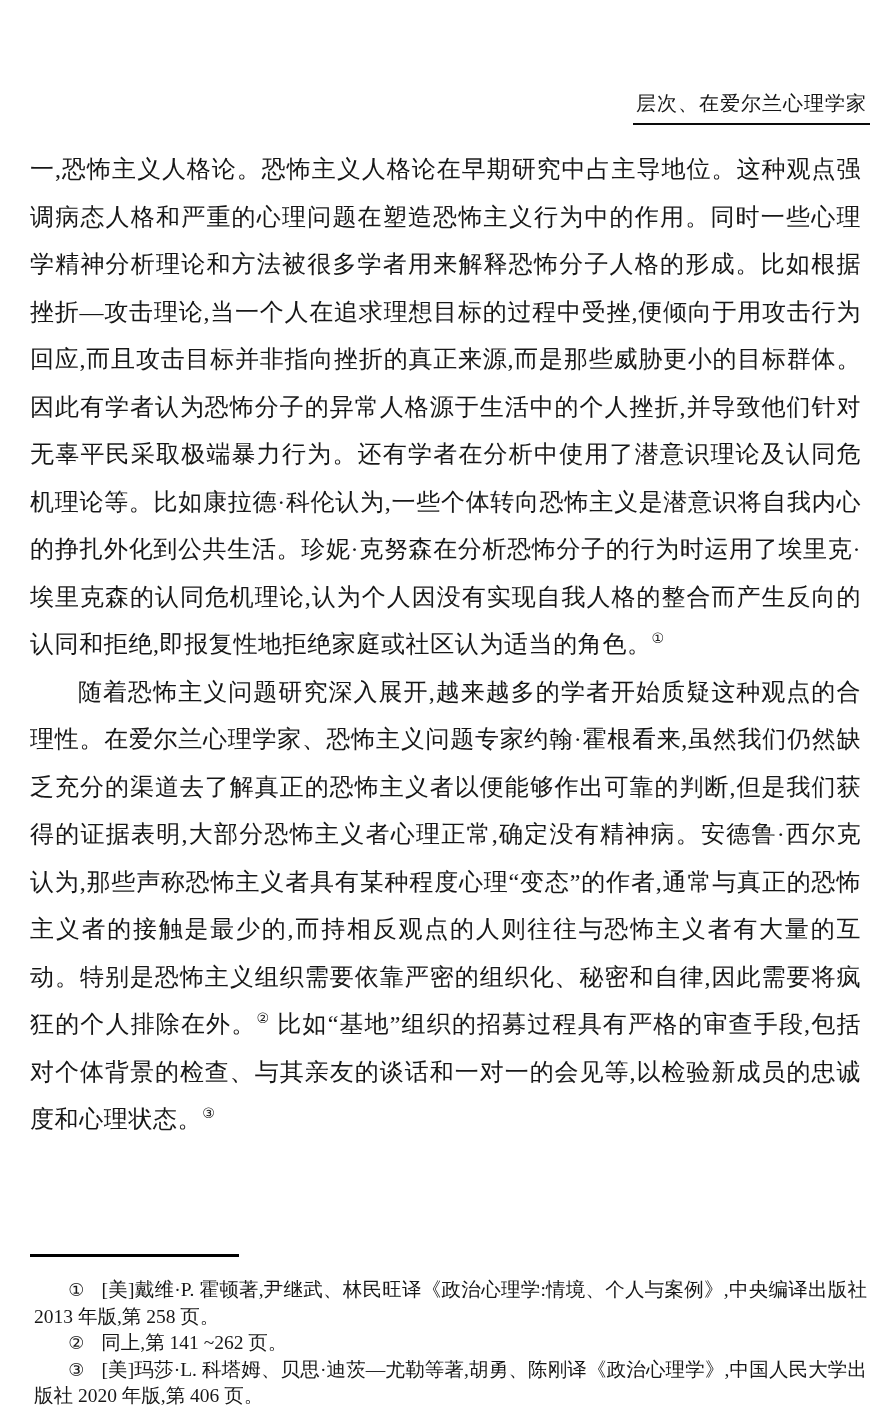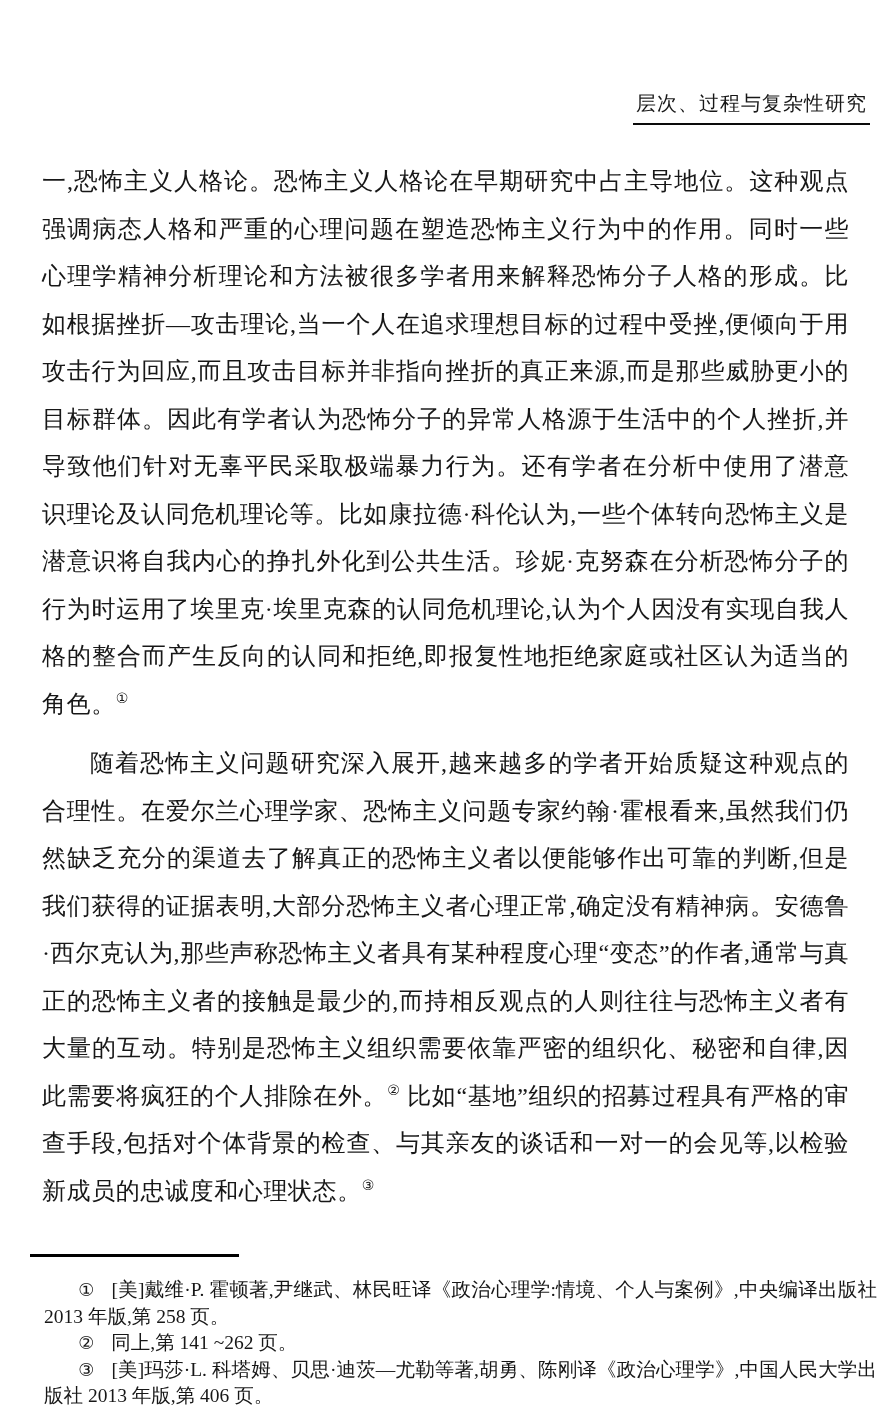--- a/index.html
+++ b/index.html
@@ -38,21 +38,21 @@
     top: 146px;
     left: 30px;
     width: 831px;
     font-size: 24px;
     line-height: 47.5px;
     text-align: justify;
     text-justify: inter-ideograph;
     letter-spacing: 0.6px;
   }
   .body-text p {
-    margin: 12px;
+    margin: 0;
     padding: 0;
   }
   .body-text p.indent {
     text-indent: 2em;
   }
   sup.fn-ref {
     font-family: "DejaVu Sans", sans-serif;
     font-size: 14px;
     line-height: 0;
     vertical-align: super;
@@ -62,21 +62,21 @@
     position: absolute;
     top: 1254px;
     left: 30px;
     width: 209px;
     height: 3px;
     background: #000000;
   }
   .footnotes {
     position: absolute;
     top: 1277px;
-    left: 44px;
+    left: 34px;
     width: 833px;
     font-size: 19.5px;
     line-height: 26.5px;
     text-align: justify;
     text-justify: inter-ideograph;
   }
   .footnotes p {
     margin: 0;
     padding: 0;
     text-indent: 1.75em;
@@ -86,33 +86,33 @@
     font-size: 18px;
     margin-right: 17px;
   }
 </style>
 </head>
 <body>
 
 <div class="page">
 
   <div class="running-head">
-    <span class="head-title">层次、过程与复杂性研究</span>
+    <span class="head-title">层次、在爱尔兰心理学家</span>
   </div>
 
   <div class="body-text">
     <p><span>一,恐怖主义人格论。恐怖主义人格论在早期研究中占主导地位。这种观点强调病态人格和严重的心理问题在塑造恐怖主义行为中的作用。同时一些心理学精神分析理论和方法被很多学者用来解释恐怖分子人格的形成。比如根据挫折—攻击理论,当一个人在追求理想目标的过程中受挫,便倾向于用攻击行为回应,而且攻击目标并非指向挫折的真正来源,而是那些威胁更小的目标群体。因此有学者认为恐怖分子的异常人格源于生活中的个人挫折,并导致他们针对无辜平民采取极端暴力行为。还有学者在分析中使用了潜意识理论及认同危机理论等。比如康拉德·科伦认为,一些个体转向恐怖主义是潜意识将自我内心的挣扎外化到公共生活。珍妮·克努森在分析恐怖分子的行为时运用了埃里克·埃里克森的认同危机理论,认为个人因没有实现自我人格的整合而产生反向的认同和拒绝,即报复性地拒绝家庭或社区认为适当的角色。</span><sup class="fn-ref">①</sup></p>
 
     <p class="indent"><span>随着恐怖主义问题研究深入展开,越来越多的学者开始质疑这种观点的合理性。在爱尔兰心理学家、恐怖主义问题专家约翰·霍根看来,虽然我们仍然缺乏充分的渠道去了解真正的恐怖主义者以便能够作出可靠的判断,但是我们获得的证据表明,大部分恐怖主义者心理正常,确定没有精神病。安德鲁·西尔克认为,那些声称恐怖主义者具有某种程度心理“变态”的作者,通常与真正的恐怖主义者的接触是最少的,而持相反观点的人则往往与恐怖主义者有大量的互动。特别是恐怖主义组织需要依靠严密的组织化、秘密和自律,因此需要将疯狂的个人排除在外。</span><sup class="fn-ref">②</sup><span> 比如“基地”组织的招募过程具有严格的审查手段,包括对个体背景的检查、与其亲友的谈话和一对一的会见等,以检验新成员的忠诚度和心理状态。</span><sup class="fn-ref">③</sup></p>
 
   </div>
 
   <div class="footnote-separator"></div>
 
   <div class="footnotes">
     <p><span class="fn-marker">①</span><span>[美]戴维·P. 霍顿著,尹继武、林民旺译《政治心理学:情境、个人与案例》,中央编译出版社 2013 年版,第 258 页。</span></p>
 
     <p><span class="fn-marker">②</span><span>同上,第 141 ~262 页。</span></p>
 
-    <p><span class="fn-marker">③</span><span>[美]玛莎·L. 科塔姆、贝思·迪茨—尤勒等著,胡勇、陈刚译《政治心理学》,中国人民大学出版社 2013 年版,第 406 页。</span></p>
+    <p><span class="fn-marker">③</span><span>[美]玛莎·L. 科塔姆、贝思·迪茨—尤勒等著,胡勇、陈刚译《政治心理学》,中国人民大学出版社 2020 年版,第 406 页。</span></p>
   </div>
 
 </div>
 
 </body></html>

